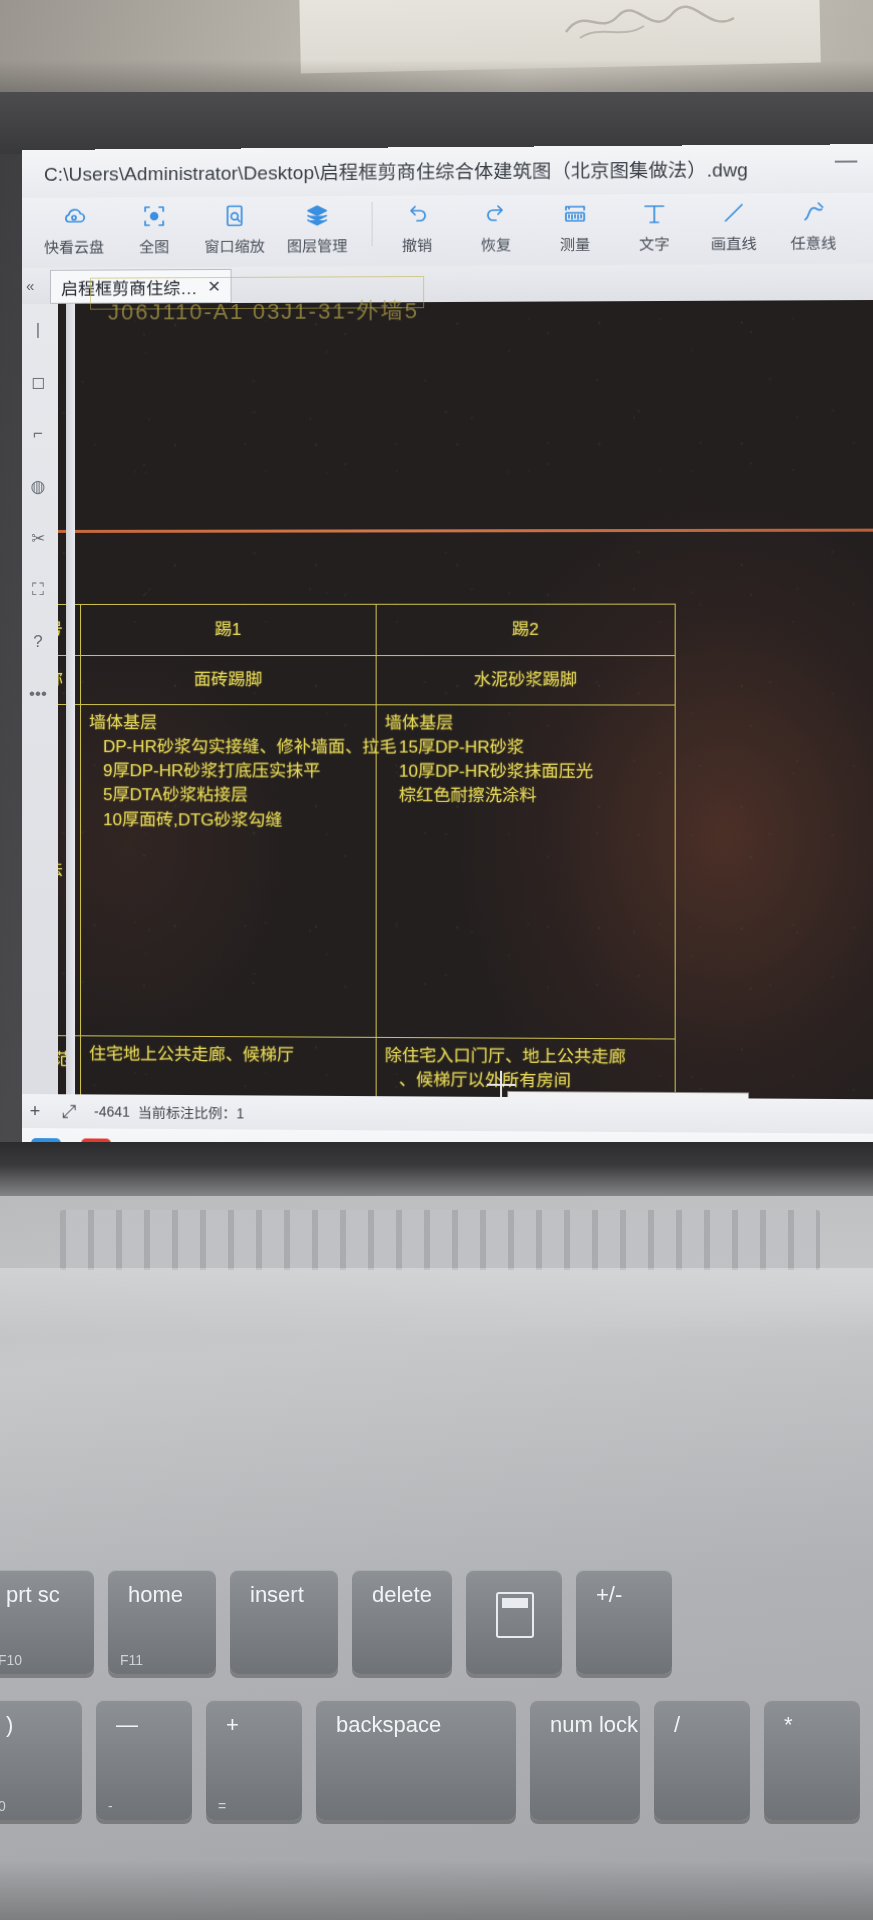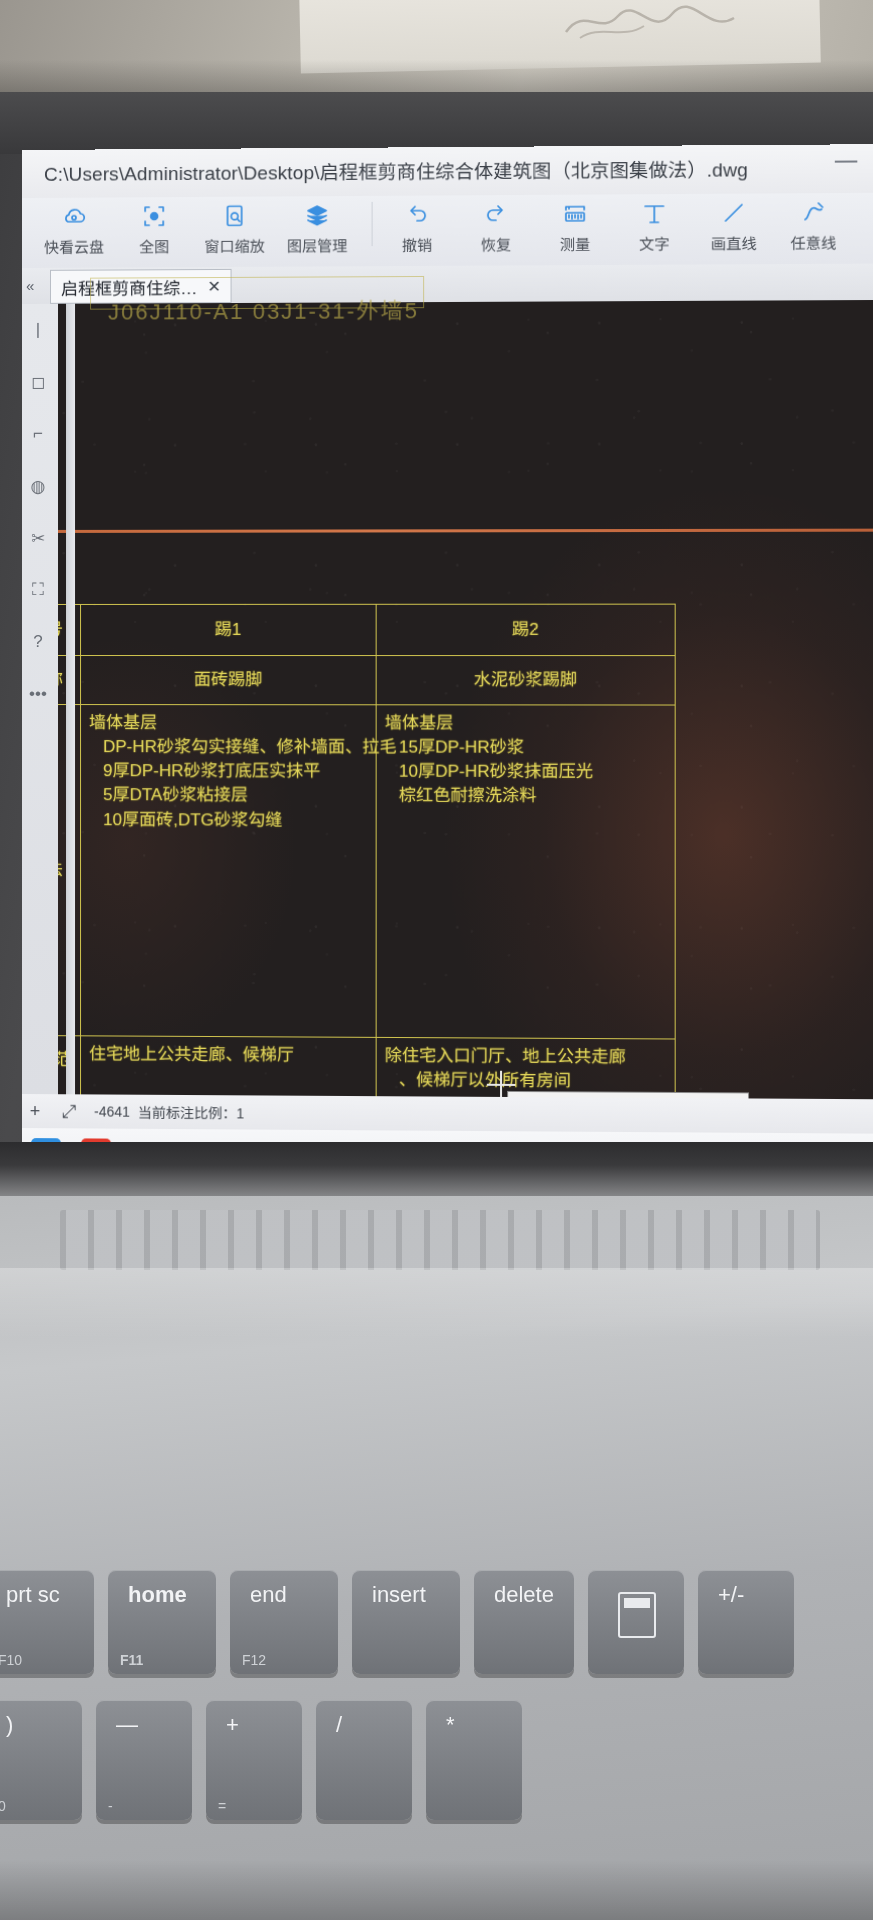--- a/index.html
+++ b/index.html
@@ -398,27 +398,23 @@
   <div class="base">
   </div>
   <div class="vent"></div>
   <div class="basehighlight"></div>
 
   <div class="keyrow" id="key-row-1" style="left:-14px;top:1570px;">
       <div class="key" style="width: 108px; height: 104px;">
         <div class="kml">prt sc</div>
         <div class="ksub">F10</div>
       </div>
-      <div class="key" style="width: 108px; height: 104px; font-weight: bold;">
+      <div class="key" style="width: 108px; height: 104px;">
         <div class="kml">home</div>
         <div class="ksub">F11</div>
-      </div>
-      <div class="key" style="width: 108px; height: 104px;">
-        <div class="kml">end</div>
-        <div class="ksub">F12</div>
       </div>
       <div class="key" style="width: 108px; height: 104px;">
         <div class="kml">insert</div>
       </div>
       <div class="key" style="width: 100px; height: 104px; text-decoration: underline;">
         <div class="kml">delete</div>
       </div>
       <div class="key" style="width: 96px; height: 104px;">
         <div class="kcalc">
           <i></i>
@@ -434,20 +430,26 @@
         <div class="ksub">0</div>
       </div>
       <div class="key" style="width: 96px; height: 120px;">
         <div class="kml">—</div>
         <div class="ksub">-</div>
       </div>
       <div class="key" style="width: 96px; height: 120px;">
         <div class="kml">+</div>
         <div class="ksub">=</div>
       </div>
+      <div class="key" style="width: 200px; height: 120px;">
+        <div class="kml">backspace</div>
+      </div>
+      <div class="key" style="width: 110px; height: 120px;">
+        <div class="kml">num lock</div>
+      </div>
       <div class="key" style="width: 96px; height: 120px;">
         <div class="kml">/</div>
       </div>
       <div class="key" style="width: 96px; height: 120px;">
         <div class="kml">*</div>
       </div>
     </div>
 
   <div class="fade-bottom"></div>
 </div>

